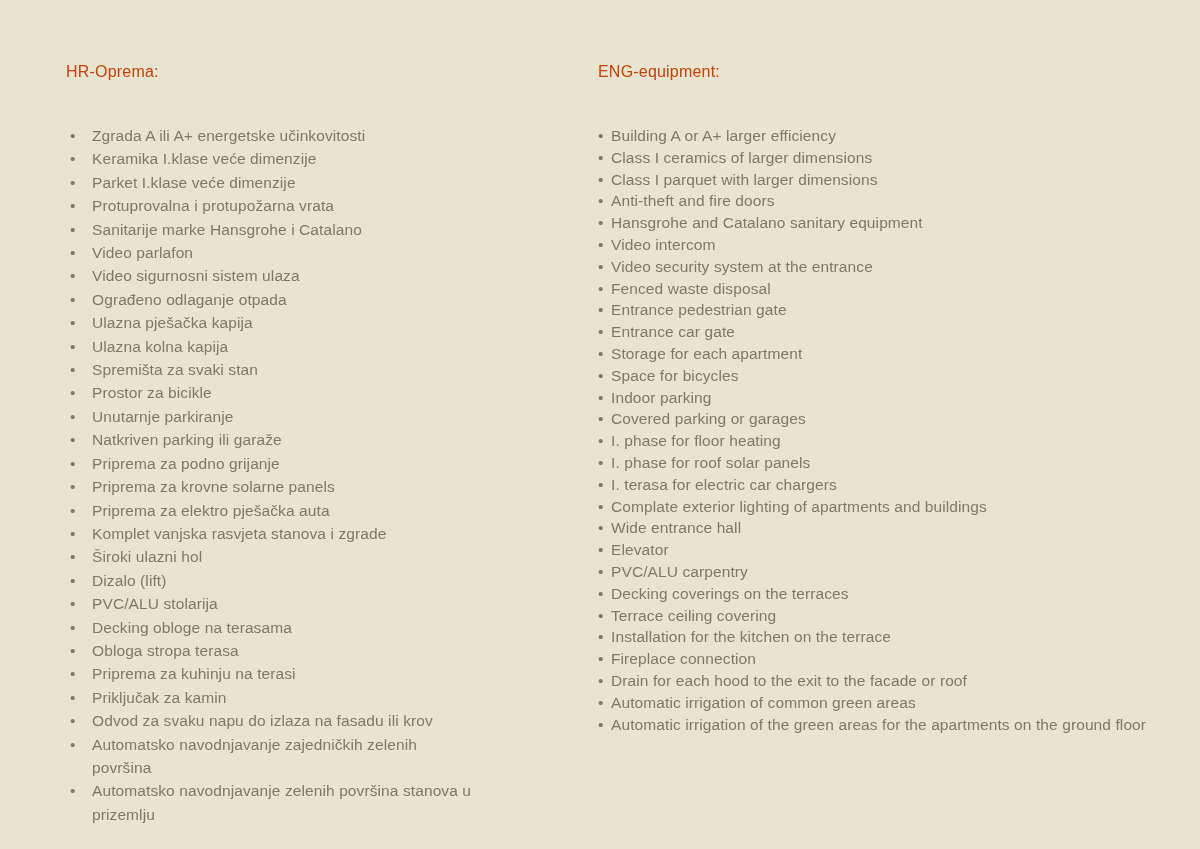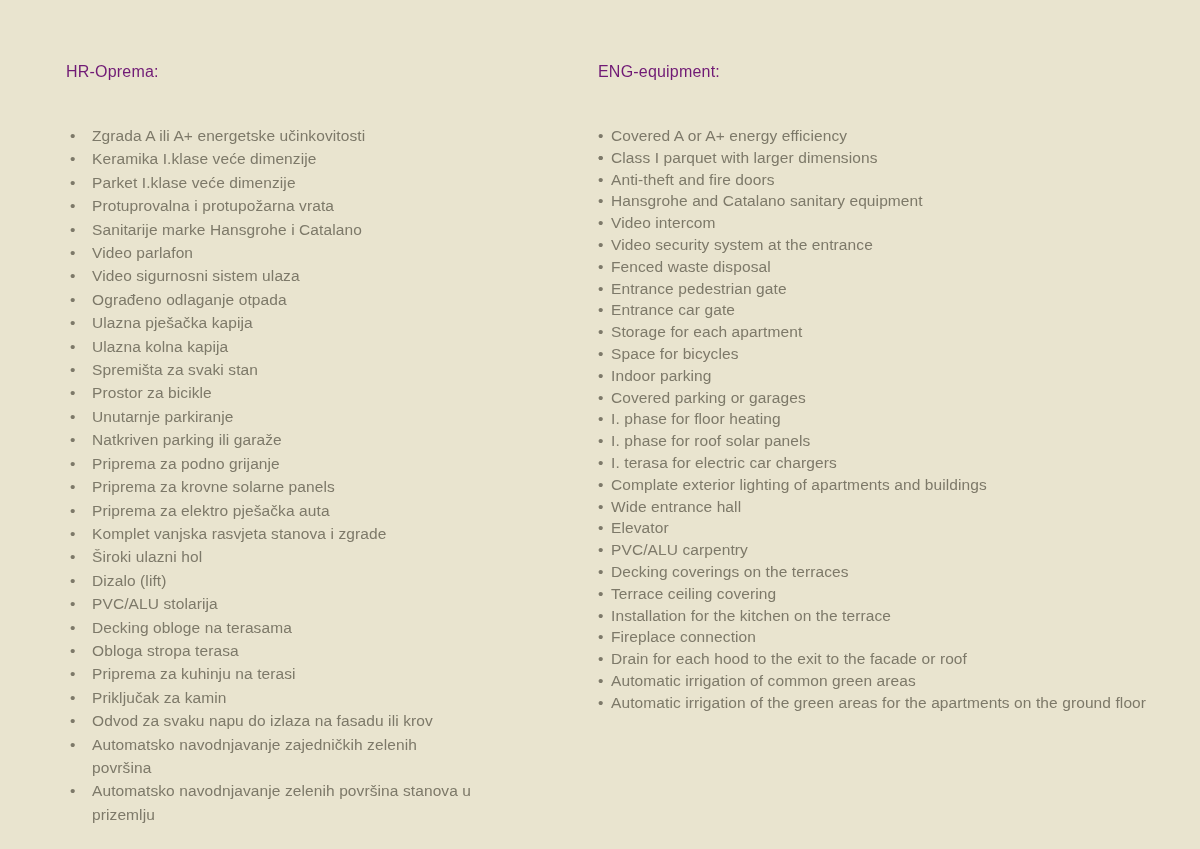--- a/index.html
+++ b/index.html
@@ -24,21 +24,21 @@
     width: 440px;
   }
   .column-right {
     left: 598px;
     width: 590px;
   }
   .col-heading {
     font-size: 16px;
     line-height: 20px;
     letter-spacing: 0.2px;
-    color: #701a75;
+    color: #c2410c;
   }
   ul.item-list {
     list-style: none;
     margin: 0;
     padding: 0;
     font-size: 15.5px;
   }
   .column-left ul.item-list {
     margin-top: 42px;
   }
@@ -107,22 +107,22 @@
       <li><span class="bullet">•</span><span class="item-text">Automatsko navodnjavanje zajedničkih zelenih
 površina</span></li>
       <li><span class="bullet">•</span><span class="item-text">Automatsko navodnjavanje zelenih površina stanova u
 prizemlju</span></li>
     </ul>
 </div>
 
 <div class="column column-right">
   <div class="col-heading">ENG-equipment:</div>
   <ul class="item-list">
-      <li><span class="bullet">•</span><span class="item-text">Covered A or A+ energy efficiency</span></li>
-      <li><span class="bullet">•</span></li>
+      <li><span class="bullet">•</span><span class="item-text">Building A or A+ larger efficiency</span></li>
+      <li><span class="bullet">•</span><span class="item-text">Class I ceramics of larger dimensions</span></li>
       <li><span class="bullet">•</span><span class="item-text">Class I parquet with larger dimensions</span></li>
       <li><span class="bullet">•</span><span class="item-text">Anti-theft and fire doors</span></li>
       <li><span class="bullet">•</span><span class="item-text">Hansgrohe and Catalano sanitary equipment</span></li>
       <li><span class="bullet">•</span><span class="item-text">Video intercom</span></li>
       <li><span class="bullet">•</span><span class="item-text">Video security system at the entrance</span></li>
       <li><span class="bullet">•</span><span class="item-text">Fenced waste disposal</span></li>
       <li><span class="bullet">•</span><span class="item-text">Entrance pedestrian gate</span></li>
       <li><span class="bullet">•</span><span class="item-text">Entrance car gate</span></li>
       <li><span class="bullet">•</span><span class="item-text">Storage for each apartment</span></li>
       <li><span class="bullet">•</span><span class="item-text">Space for bicycles</span></li>

